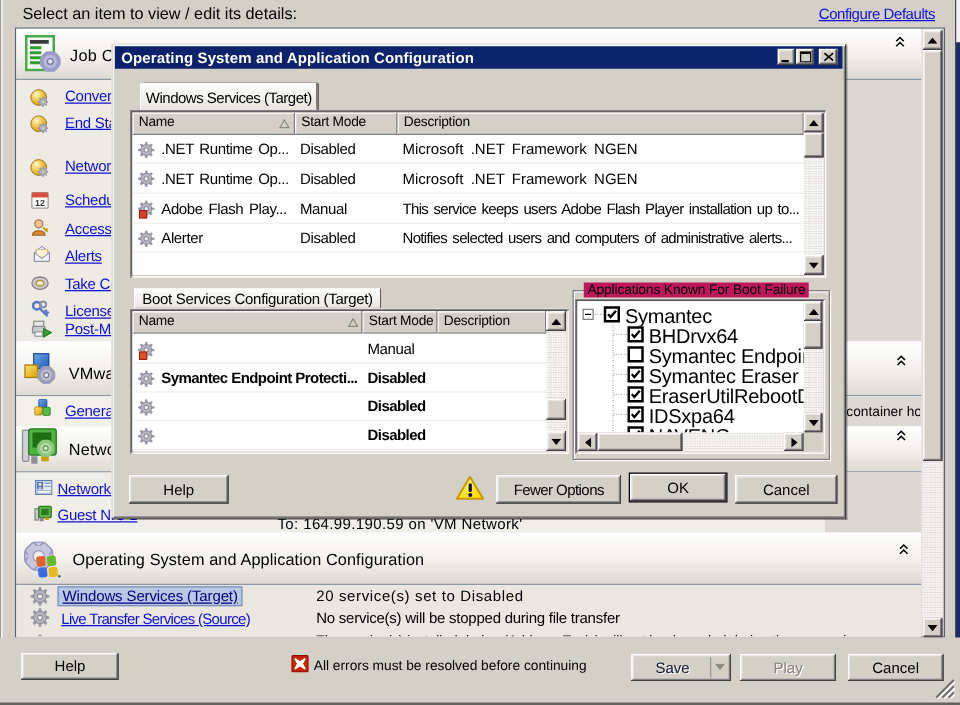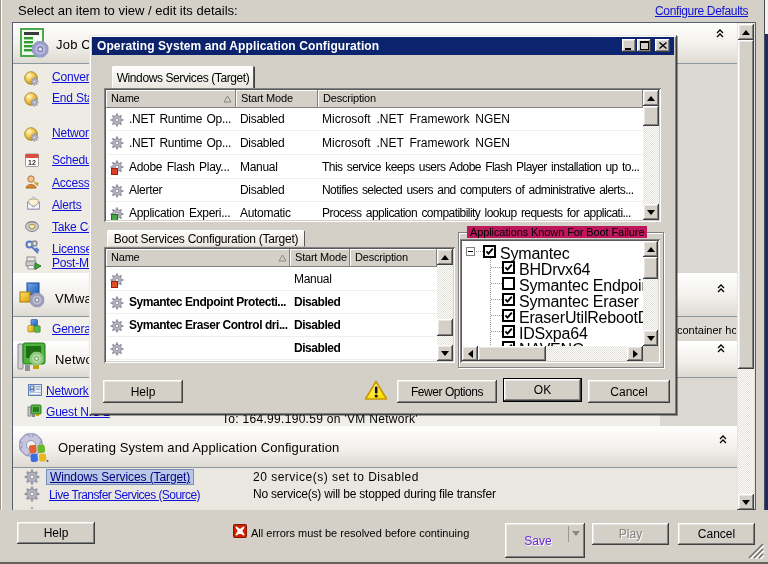--- a/index.html
+++ b/index.html
@@ -278,21 +278,21 @@
 <div class="abs" style="left:765px; top:0; width:3px; height:34px; background:#F4F2EE;"></div>
 <div class="abs" style="left:765px; top:34px; width:3px; height:511px; background:#1A2A6A;"></div>
 
 <div class="abs" style="left:0; top:510px; width:768px; height:54px; background:#D4D0C8;"></div>
 <div class="abs btn" style="left:17px; top:522px; width:78px; height:22px;">Help</div>
 <svg class="abs" style="left:233px; top:524px;" width="14" height="14" viewBox="0 0 14 14">
     <rect x="0.5" y="0.5" width="13" height="13" rx="1" fill="#CC2200" stroke="#881100"></rect>
     <path d="M3.2 3.2 L7 5.8 L10.8 3.2 L8.6 7 L10.8 10.8 L7 8.2 L3.2 10.8 L5.4 7 Z" fill="#fff" stroke="#fff" stroke-width="1.4" stroke-linejoin="round"></path>
   </svg>
 <div class="abs" style="left:251px; top:527px;">All errors must be resolved before continuing</div>
-<div class="abs btn" style="left:505px; top:523px; width:80px; height:35px; color:#6d28d9; text-shadow:1px 1px 0 #FFF;align-items:center;">
+<div class="abs btn" style="left:505px; top:523px; width:80px; height:22px; color:#0f172a; text-shadow:1px 1px 0 #FFF;align-items:center;">
     <span style="margin-right:14px;">Save</span>
   </div>
 <div class="abs" style="left:568px; top:526px; width:1px; height:16px; background:#9A9890;"></div>
 <svg class="abs" style="left:572px; top:531px;" width="8" height="5" viewBox="0 0 8 5">
     <path d="M0 0 8 0 4 5z" fill="#8A8880"></path>
   </svg>
 <div class="abs btn" style="left:592px; top:523px; width:77px; height:22px; color:#84827D; text-shadow:1px 1px 0 #FFF;">Play</div>
 <div class="abs btn" style="left:678px; top:523px; width:77px; height:22px;">Cancel</div>
 <svg class="abs" style="left:748px; top:543px;" width="16" height="16" viewBox="0 0 16 16">
     <path d="M15 1 1 15 M15 6 6 15 M15 11 11 15" stroke="#6E6E6A" stroke-width="1.6"></path>
@@ -378,31 +378,20 @@
       <span class="abs" style="left:215px; letter-spacing:-0.55px;">This service keeps users Adobe Flash Player installation up to...</span>
     </div>
   <div class="row" style="top:71px; height:23px; line-height:23px; width:100%;">
       <svg class="abs" style="left:3px; top:4.5px;" width="14" height="14" viewBox="0 0 16 16">
         <use href="#gear16"></use>
       </svg>
       <span class="abs" style="left:22px;">Alerter</span>
       <span class="abs" style="left:133px;">Disabled</span>
       <span class="abs" style="left:215px; letter-spacing:-0.55px;">Notifies selected users and computers of administrative alerts...</span>
     </div>
-  <div class="row" style="top:94px; height:23px; line-height:23px; width:100%;">
-      <svg class="abs" style="left:3px; top:4.5px;" width="14" height="14" viewBox="0 0 16 16">
-        <use href="#gear16"></use>
-      </svg>
-      <svg class="abs" style="left:4px; top:12px;" width="7" height="7" viewBox="0 0 7 7">
-        <rect x="0.5" y="0.5" width="6" height="6" fill="#48A848" stroke="#207020"></rect>
-      </svg>
-      <span class="abs" style="left:22px;">Application Experi...</span>
-      <span class="abs" style="left:133px;">Automatic</span>
-      <span class="abs" style="left:215px; letter-spacing:-0.55px;">Process application compatibility lookup requests for applicati...</span>
-    </div>
 </div>
 
 <div class="abs" style="left:107px; top:230px; width:198px; height:17px; background:linear-gradient(#FDFDFC,#E9E6DF); border:1px solid; border-color:#FFF #5A5A5A #D4D0C8 #FFF; border-radius:2px 2px 0 0; text-align:center; line-height:16px; font-size:12px; letter-spacing:-0.25px;">Boot Services Configuration (Target)</div>
 
 <div class="abs sunken" style="left:104px; top:247px; width:351px; height:116px;"></div>
 <div class="abs" style="left:106px; top:249px; width:331px; height:18px; background:#D4D0C8;">
   <div class="hcell" style="left:0; width:184px;">Name</div>
   <div class="hcell" style="left:184px; width:60px;">Start Mode</div>
   <div class="hcell" style="left:244px; width:87px;">Description</div>
   <svg class="abs" style="left:172px; top:5px;" width="9" height="8" viewBox="0 0 9 8">
@@ -437,21 +426,20 @@
       <svg class="abs" style="left:3px; top:4.5px;" width="14" height="14" viewBox="0 0 16 16">
         <use href="#gear16"></use>
       </svg>
       <span class="abs" style="left:22px;">Symantec Endpoint Protecti...</span>
       <span class="abs" style="left:187px;">Disabled</span>
     </div>
   <div class="row" style="top:47px; height:23px; line-height:23px; width:100%; font-weight:bold; word-spacing:0; letter-spacing:-0.45px;">
       <svg class="abs" style="left:3px; top:4.5px;" width="14" height="14" viewBox="0 0 16 16">
         <use href="#gear16"></use>
       </svg>
-      <span class="abs" style="left:22px;">Symantec Eraser Control dri...</span>
       <span class="abs" style="left:187px;">Disabled</span>
     </div>
   <div class="row" style="top:70px; height:23px; line-height:23px; width:100%; font-weight:bold; word-spacing:0; letter-spacing:-0.45px;">
       <svg class="abs" style="left:3px; top:4.5px;" width="14" height="14" viewBox="0 0 16 16">
         <use href="#gear16"></use>
       </svg>
       <span class="abs" style="left:187px;">Disabled</span>
     </div>
 </div>
 

